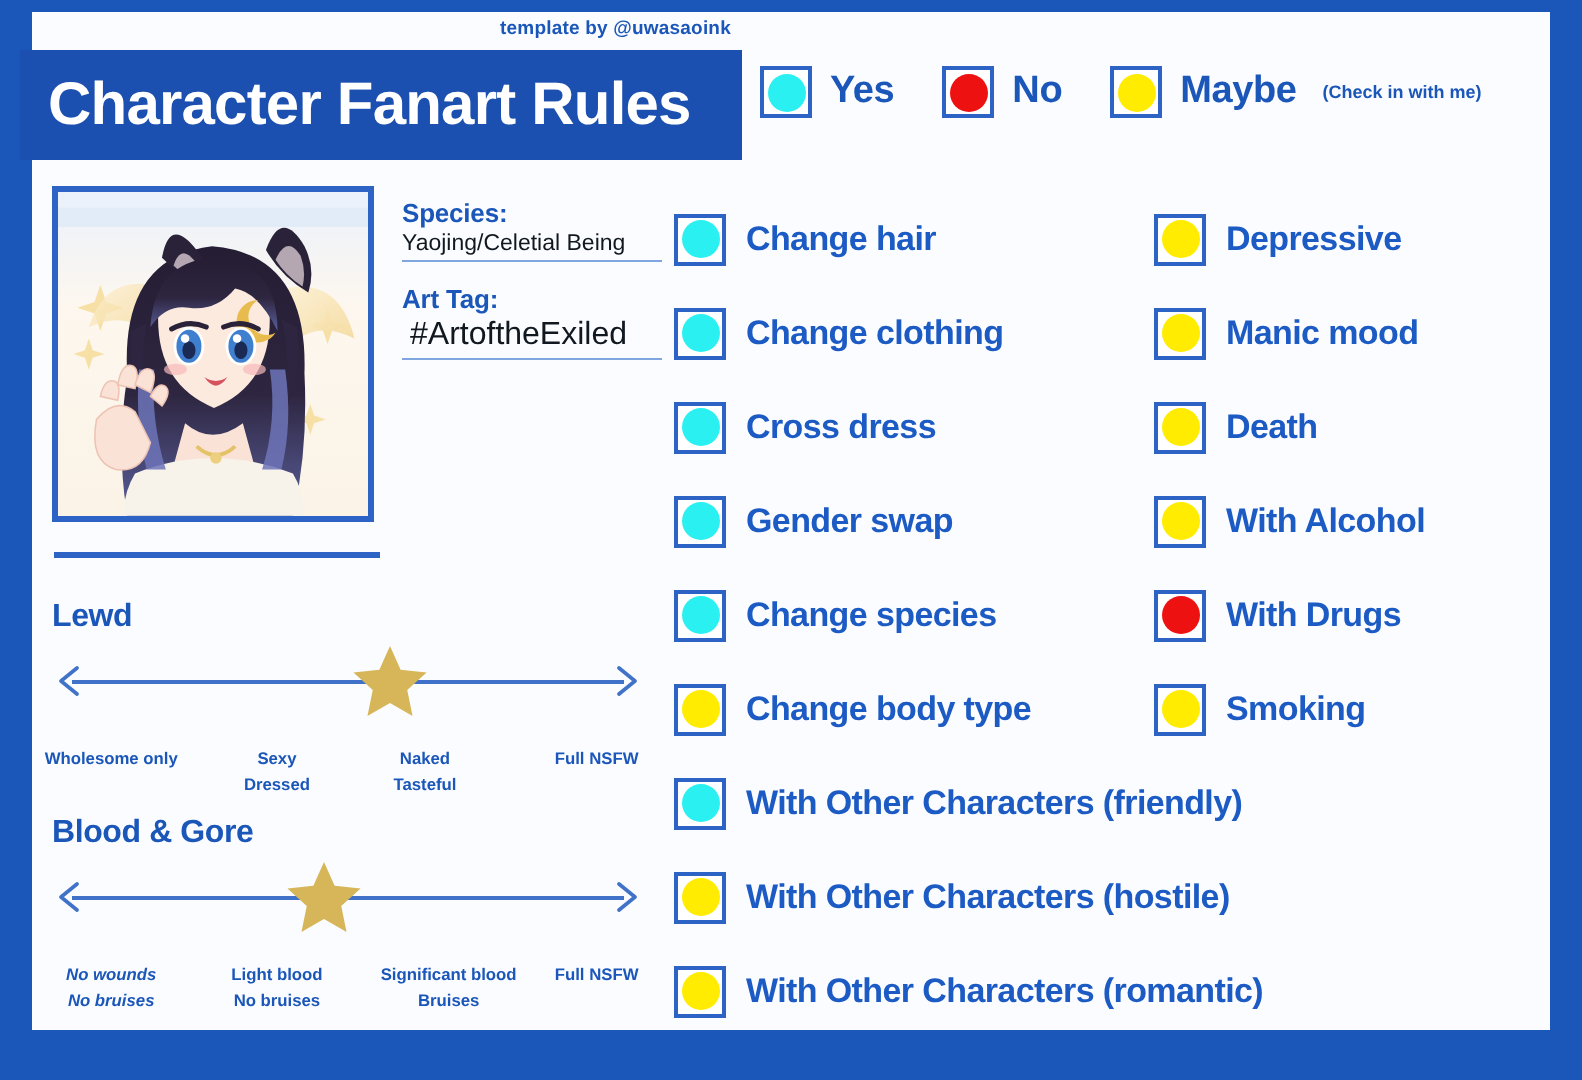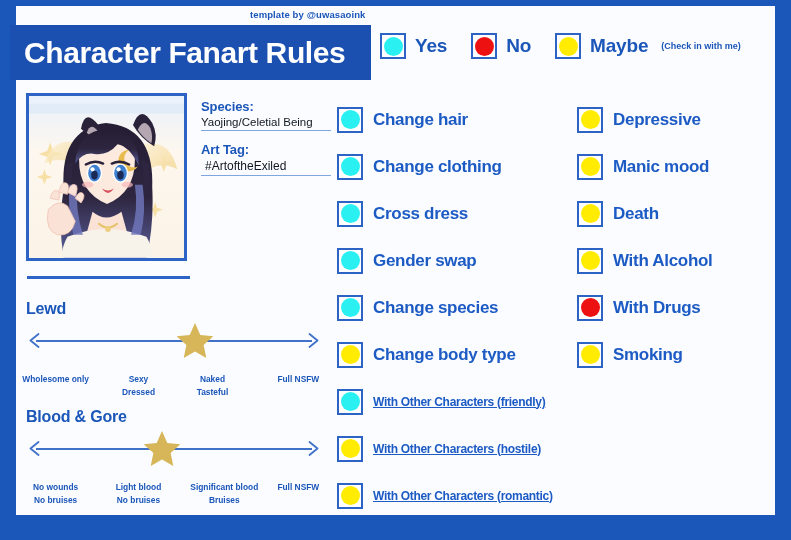--- a/index.html
+++ b/index.html
@@ -143,21 +143,21 @@
   .field-value {
     color: #111820;
     font-size: 13.5px;
     border-bottom: 1.5px solid #7fa6de;
     padding: 0 0 2px 6px;
     margin-bottom: 11px;
     white-space: nowrap;
     overflow: hidden;
   }
   .field-value.sm { font-size: 11.5px; padding-left: 0; }
-  .field-value.tag { font-size: 12px; padding-left: 4px; }
+  .field-value.tag { font-size: 16px; padding-left: 4px; }
 
   .divider {
     position: absolute;
     left: 27px;
     top: 276px;
     width: 163px;
     height: 2.5px;
     background: #2d63c4;
   }
 
@@ -238,21 +238,21 @@
     height: 47px;
   }
   .rule-label {
     color: #1c5ac4;
     font-size: 17px;
     font-weight: bold;
     letter-spacing: -.3px;
     white-space: nowrap;
   }
   .rule-wide { display: flex; align-items: center; gap: 10px; height: 47px; }
-  .rule-wide .rule-label { font-size: 12px; text-decoration: underline; }
+  .rule-wide .rule-label { font-size: 17px; }
 </style>
 </head>
 <body>
 
 <div id="page">
 
   <div class="sheet"></div>
 
   <div class="credit">template by @uwasaoink</div>
 
@@ -431,21 +431,21 @@
             <path d="M1.5 1 L9.5 7.5 L1.5 14" stroke="#3f72c8" stroke-width="1.8" fill="none" stroke-linecap="round" stroke-linejoin="round"></path>
           </svg>
         </div>
         <div class="star" style="left: 46%;">
           <svg viewBox="0 0 40 38" xmlns="http://www.w3.org/2000/svg">
             <path d="M20 1 L25.6 13.6 L39.3 15 L29.1 24.3 L31.9 38 L20 31.1 L8.1 38 L10.9 24.3 L0.7 15 L14.4 13.6 Z" fill="#d6b658"></path>
           </svg>
         </div>
       </div>
       <div class="axis-labels">
-        <div class="axis-tick" style="left: 10%;">
+        <div class="axis-tick" style="left: 10%; font-style: italic;">
           <div>No wounds</div>
           <div>No bruises</div>
         </div>
         <div class="axis-tick" style="left: 38%;">
           <div>Light blood</div>
           <div>No bruises</div>
         </div>
         <div class="axis-tick" style="left: 67%;">
           <div>Significant blood</div>
           <div>Bruises</div>

